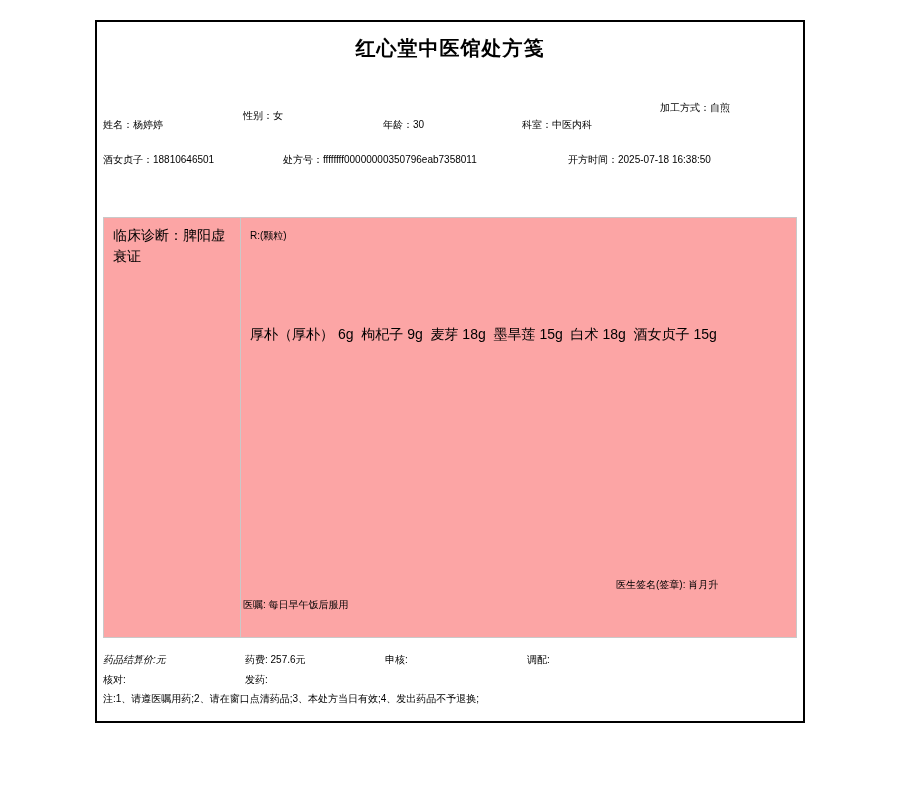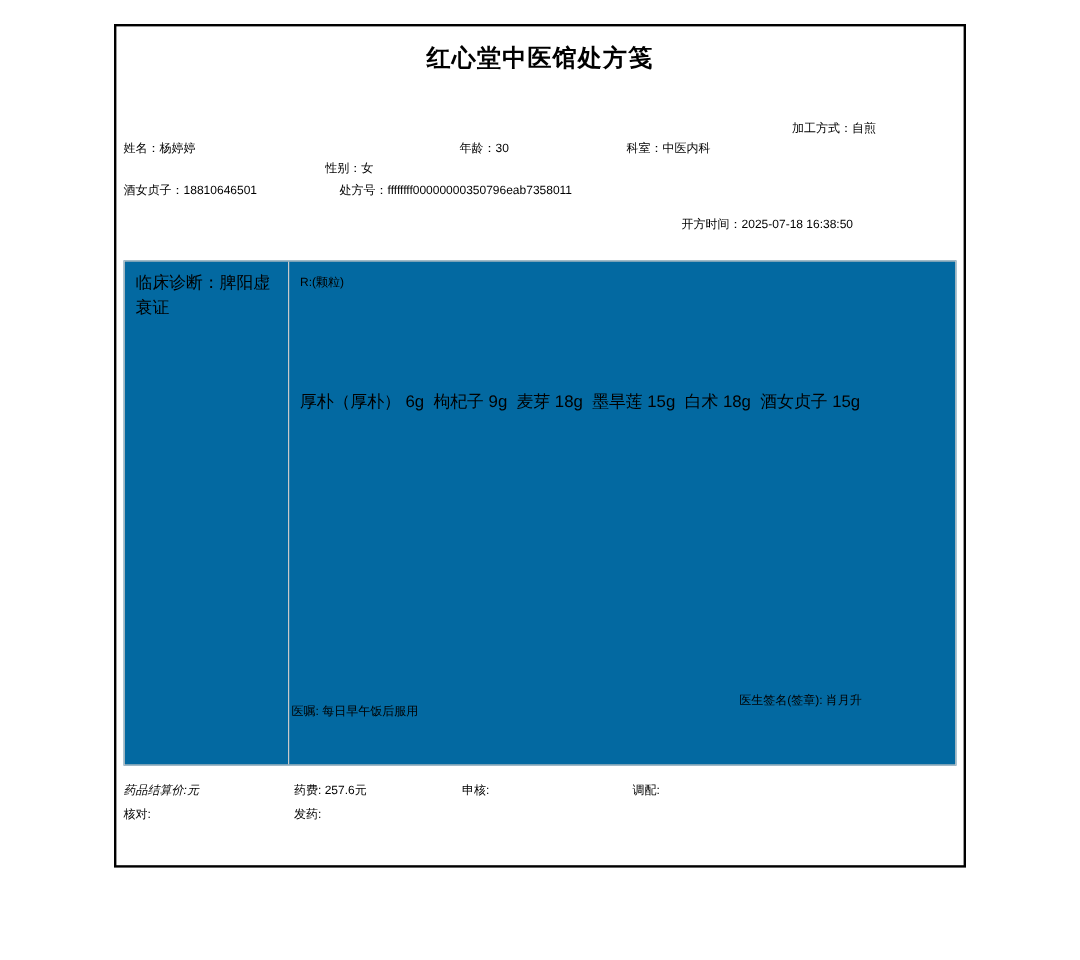--- a/index.html
+++ b/index.html
@@ -17,62 +17,63 @@
   }
   .abs { position: absolute; font-size: 10px; line-height: 19px; white-space: pre; }
   .title {
     position: absolute; left: 0; right: 0; top: 13px;
     text-align: center; font-size: 20px; font-weight: bold;
     letter-spacing: 1px; white-space: pre;
   }
   .rxbox {
     position: absolute; left: 6px; top: 195px;
     width: 694px; height: 421px;
-    border: 1px solid #c9c9c9; background: #0369a1; text-decoration: underline;
+    border: 1px solid #c9c9c9; background: #fca5a5; text-decoration: underline;
   }
   .diagcell {
     position: absolute; left: 0; top: 0; bottom: 0; width: 137px;
     border-right: 1px solid #c9c9c9;
     padding: 7px 9px; font-size: 14px; line-height: 21px;
     white-space: normal; word-break: break-all;
   }
   .med { position: absolute; left: 146px; width: 540px; font-size: 14px; line-height: 19px; white-space: pre-wrap; }
 </style>
 </head>
 <body>
 
 <div class="page">
   <div class="sheet">
 
     <div class="title">红心堂中医馆处方笺</div>
 
     <div class="abs" style="left:6px; top:93px;"><span>姓名：</span><span>杨婷婷</span></div>
-    <div class="abs" style="left:146px; top:109px;margin-left:28px;"><span>性别：</span><span>女</span></div>
+    <div class="abs" style="left:146px; top:84px;"><span>性别：</span><span>女</span></div>
     <div class="abs" style="left:286px; top:93px;"><span>年龄：</span><span>30</span></div>
     <div class="abs" style="left:425px; top:93px;"><span>科室：</span><span>中医内科</span></div>
     <div class="abs" style="left:563px; top:76px;"><span>加工方式：</span><span>自煎</span></div>
 
     <div class="abs" style="left:6px; top:128px;"><span>酒女贞子：</span><span>18810646501</span></div>
     <div class="abs" style="left:186px; top:128px;"><span>处方号：</span><span>ffffffff00000000350796eab7358011</span></div>
-    <div class="abs" style="left:471px; top:128px;margin-top:28px;"><span>开方时间：</span><span>2025-07-18 16:38:50</span></div>
+    <div class="abs" style="left:471px; top:128px;"><span>开方时间：</span><span>2025-07-18 16:38:50</span></div>
 
     <div class="rxbox">
       <div class="diagcell"><span>临床诊断：</span><span>脾阳虚衰证</span></div>
 
       <div class="abs" style="left:146px; top:8px;">R:(颗粒)</div>
 
       <div class="med" style="top:107px;">厚朴（厚朴） 6g  枸杞子 9g  麦芽 18g  墨旱莲 15g  白术 18g  酒女贞子 15g</div>
 
       <div class="abs" style="left:512px; top:357px;"><span>医生签名(签章): </span><span>肖月升</span></div>
-      <div class="abs" style="left:139px; top:366px;"><span>医嘱: </span><span>每日早午饭后服用</span></div>
+      <div class="abs" style="left:139px; top:377px;"><span>医嘱: </span><span>每日早午饭后服用</span></div>
     </div>
 
     <div class="abs" style="left:6px; top:628px;font-style:italic;"><span>药品结算价:</span><span>元</span></div>
     <div class="abs" style="left:148px; top:628px;"><span>药费: </span><span>257.6元</span></div>
     <div class="abs" style="left:288px; top:628px;">申核:</div>
     <div class="abs" style="left:430px; top:628px;">调配:</div>
 
     <div class="abs" style="left:6px; top:648px;">核对:</div>
     <div class="abs" style="left:148px; top:648px;">发药:</div>
 
+    <div class="abs" style="left:6px; top:667px;">注:1、请遵医嘱用药;2、请在窗口点清药品;3、本处方当日有效;4、发出药品不予退换;</div>
 
   </div>
 </div>
 
 </body></html>

